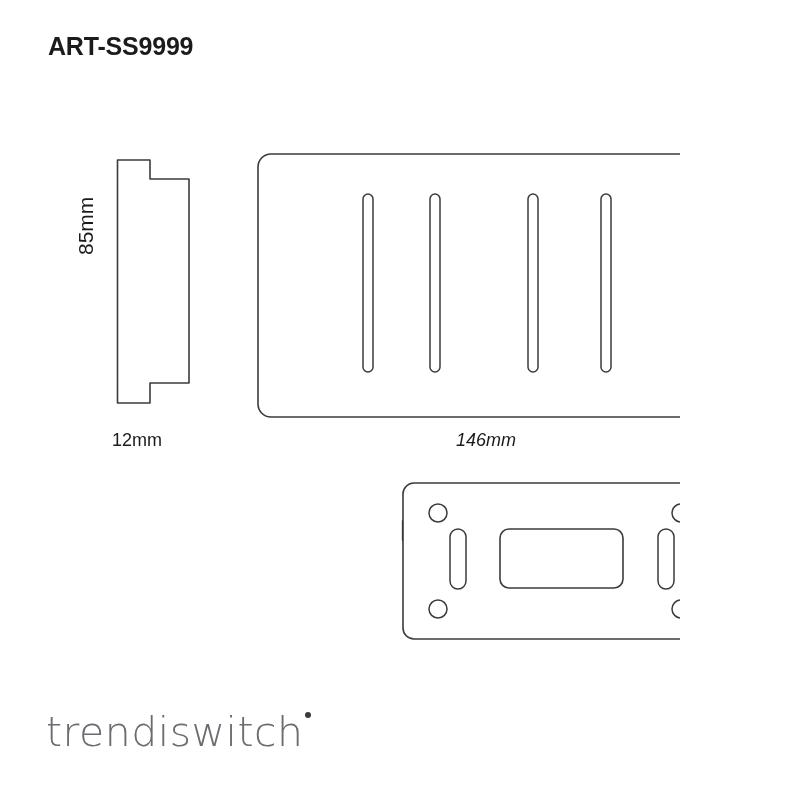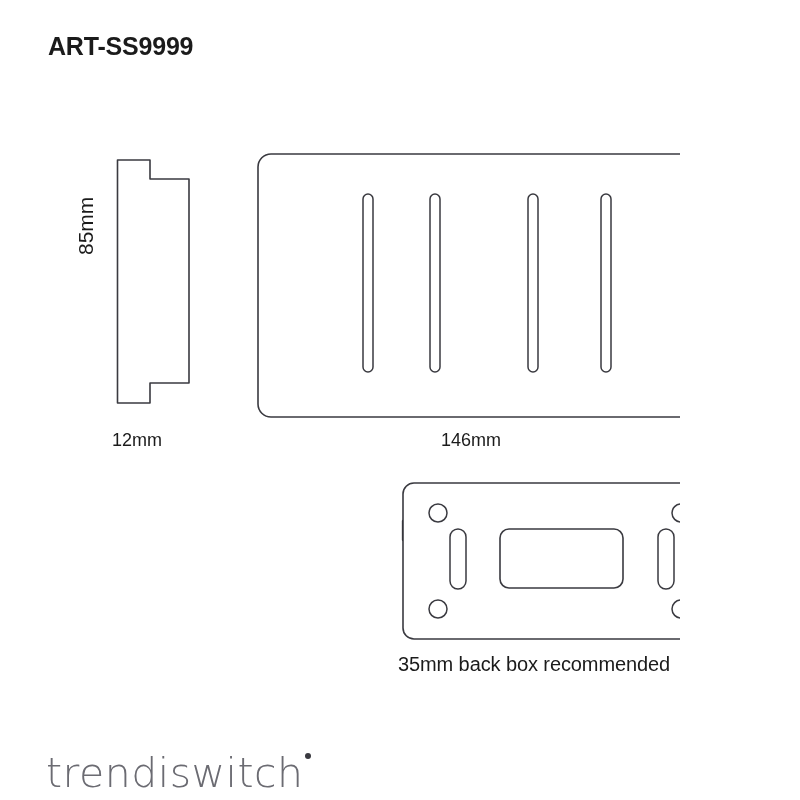--- a/index.html
+++ b/index.html
@@ -71,22 +71,23 @@
     top: 255px;
     transform: rotate(-90deg);
     transform-origin: left top;
     font-size: 21px;
   }
   #dim-depth-label {
     left: 112px;
     top: 430px;
   }
   #dim-width-label {
-    left: 441px;
+    left: 456px;
     top: 430px;
+    font-style: italic;
   }
   #backbox-caption {
     position: absolute;
     left: 398px;
     top: 653px;
     font-size: 20px;
     color: #1b1b1b;
     white-space: nowrap;
     letter-spacing: -0.1px;
   }
@@ -96,21 +97,20 @@
     position: absolute;
     left: 46px;
     top: 712px;
     font-size: 41px;
     font-weight: 300;
     color: #6b6b72;
     letter-spacing: 0.5px;
     white-space: nowrap;
     font-family: "DejaVu Sans", sans-serif;
     line-height: 1;
-    margin-top: 41px;
   }
   #brand-logo .logo-dot {
     display: inline-block;
     width: 6px;
     height: 6px;
     border-radius: 50%;
     background: #3a3a40;
     vertical-align: super;
     margin-left: 1px;
     position: relative;
@@ -170,17 +170,16 @@
     <circle class="stroke-thin" cx="291" cy="41" r="9"></circle>
     <circle class="stroke-thin" cx="48" cy="137" r="9"></circle>
     <circle class="stroke-thin" cx="291" cy="137" r="9"></circle>
 
     <rect class="stroke-thin" x="60" y="57" width="16" height="60" rx="8" ry="8"></rect>
     <rect class="stroke-thin" x="268" y="57" width="16" height="60" rx="8" ry="8"></rect>
 
     <rect class="stroke-line" x="110" y="57" width="123" height="59" rx="9" ry="9" style="fill:#ffffff;"></rect>
   </svg>
 
-  <div id="backbox-caption">35mm back box recommended</div>
 
   <div id="brand-logo"><span>trendiswitch</span><span class="logo-dot"></span></div>
 
 </div>
 
 </body></html>

